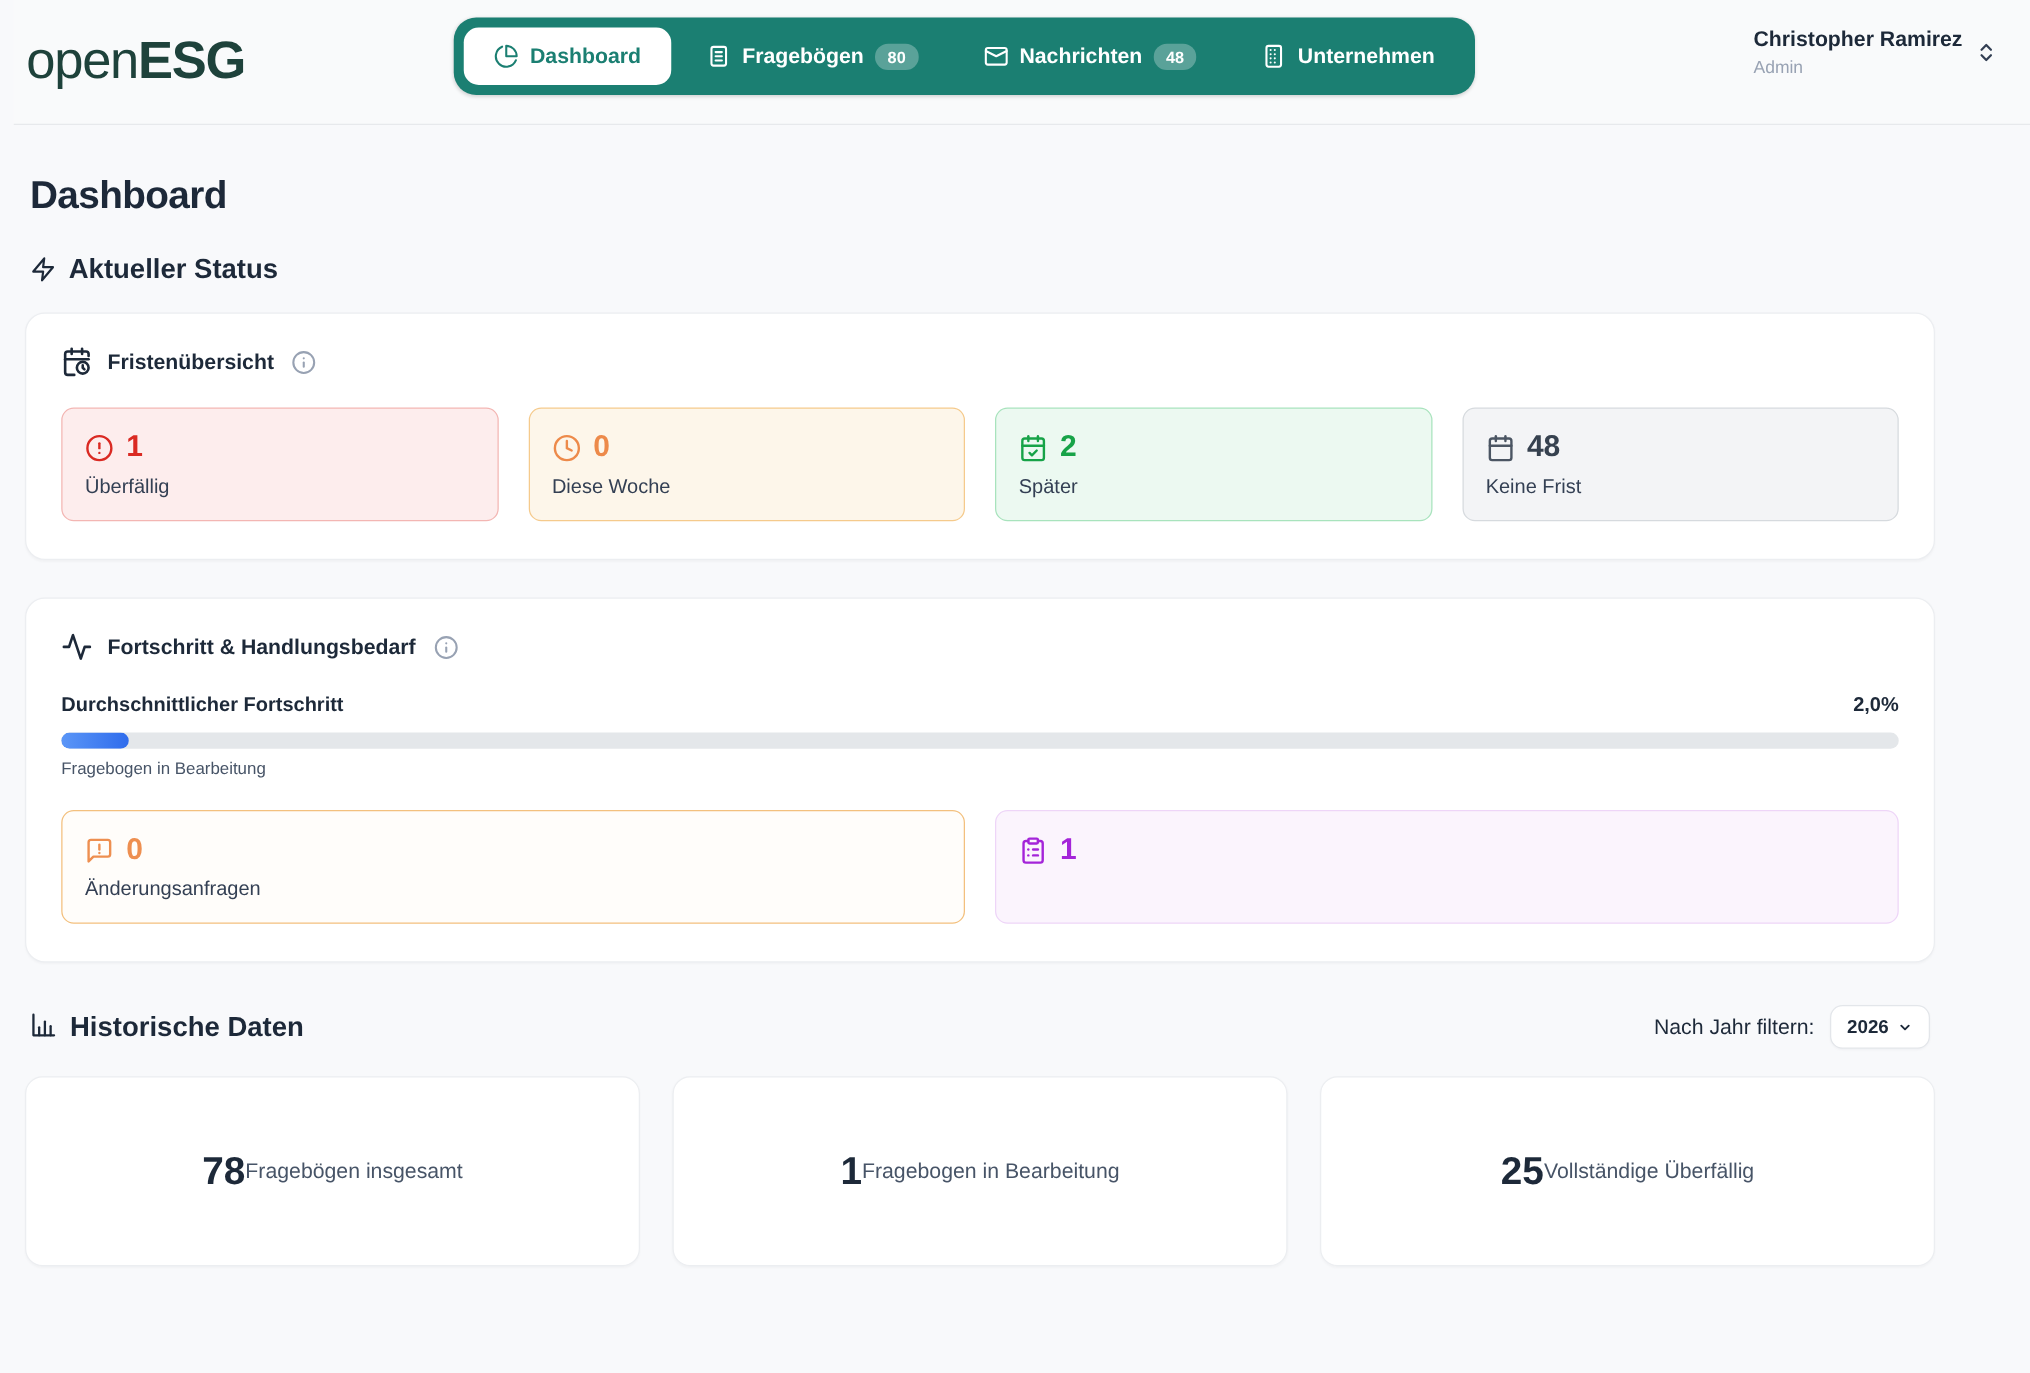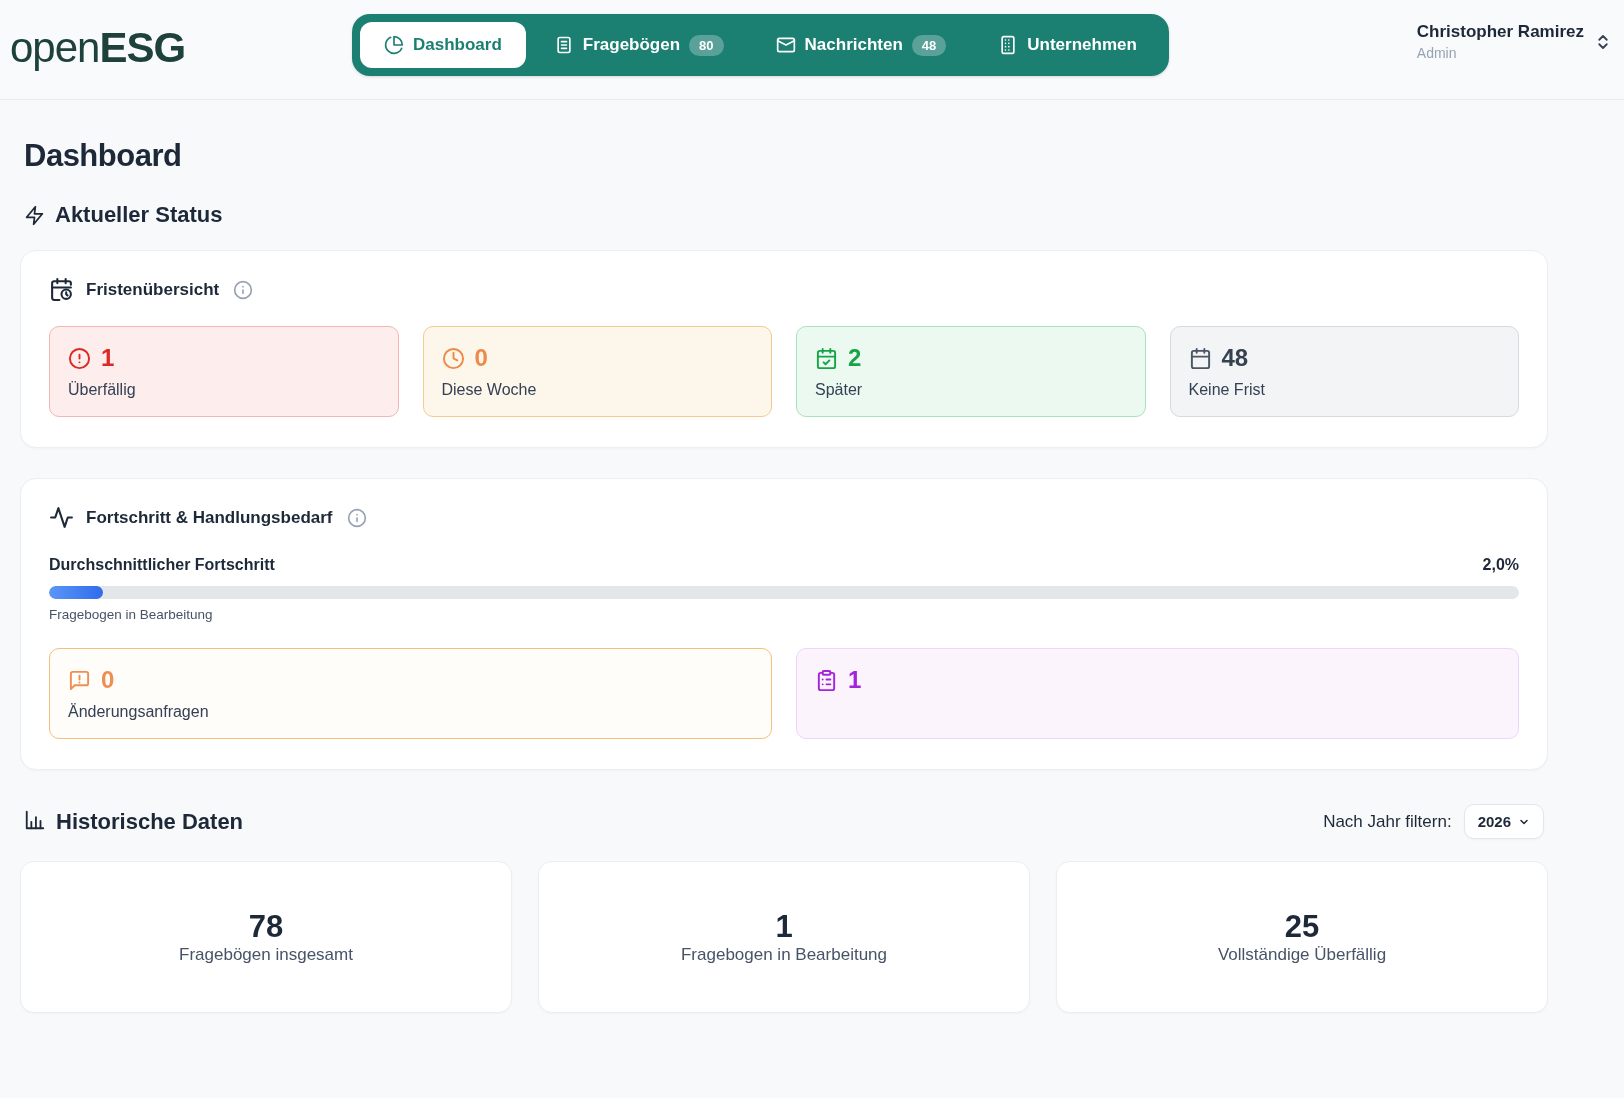--- a/index.html
+++ b/index.html
@@ -13,20 +13,21 @@
   svg { display:block; }
 
   
   .header {
     position:relative;
     height:100px;
     background:#f9fafb;
     border-bottom:1px solid #e7e9ec;
     display:flex;
     align-items:center;
+    margin-left:11px;
   }
   .logo {
     position:absolute; left:10px; top:24px;
     font-size:42px; color:#1e423b; letter-spacing:-1px;
     display:flex; align-items:center;
   }
   .logo .lg-open { font-weight:400; }
   .logo .lg-esg  { font-weight:700; position:relative; }
   .pill-nav {
     position:absolute; left:352px; top:14px;
@@ -44,21 +45,21 @@
     color:#ffffff; font-size:17px; font-weight:700;
     border-radius:12px; cursor:pointer; white-space:nowrap;
   }
   .nav-tab.active { background:#ffffff; color:#1b7f72; }
   .nav-badge {
     background:rgba(255,255,255,.28);
     color:#ffffff; font-size:13px; font-weight:700;
     padding:3px 10px; border-radius:999px;
   }
   .user-menu {
-    position:absolute; right:12px; top:22px;
+    position:absolute; right:26px; top:22px;
     display:flex; align-items:center; gap:10px; cursor:pointer;
   }
   .user-text { text-align:left; }
   .user-name { font-size:17px; font-weight:700; color:#1d2939; }
   .user-role { font-size:14px; color:#98a2b3; margin-top:3px; }
   .user-caret { color:#344054; }
 
   
   .main { padding:0 76px 0 20px; }
   .page-title { font-size:31px; font-weight:700; margin:38px 0 10px 4px; letter-spacing:-0.5px; }
@@ -137,21 +138,21 @@
     display:flex; align-items:center; gap:7px;
     background:#ffffff; border:1px solid #e3e6ea; border-radius:10px;
     padding:8px 13px; font-size:15px; font-weight:700; color:#1d2939;
     cursor:pointer; box-shadow:0 1px 2px rgba(16,24,40,.04);
   }
   .year-select .yr-caret { color:#1d2939; }
   .history-cards { display:grid; grid-template-columns:repeat(3,1fr); gap:26px; }
   .history-card {
     background:#ffffff; border:1px solid #eceef1; border-radius:14px;
     height:152px;
-    display:flex; flex-direction:column; align-items:center; justify-content:center;
+    display:flex; flex-direction:row; align-items:center; justify-content:center;
     box-shadow:0 1px 2px rgba(16,24,40,.03);
   }
   .history-value { font-size:31px; font-weight:700; color:#1d2939; }
   .history-label { font-size:17px; color:#475467; }
 </style>
 </head>
 <body>
 
 <div class="header">
 

